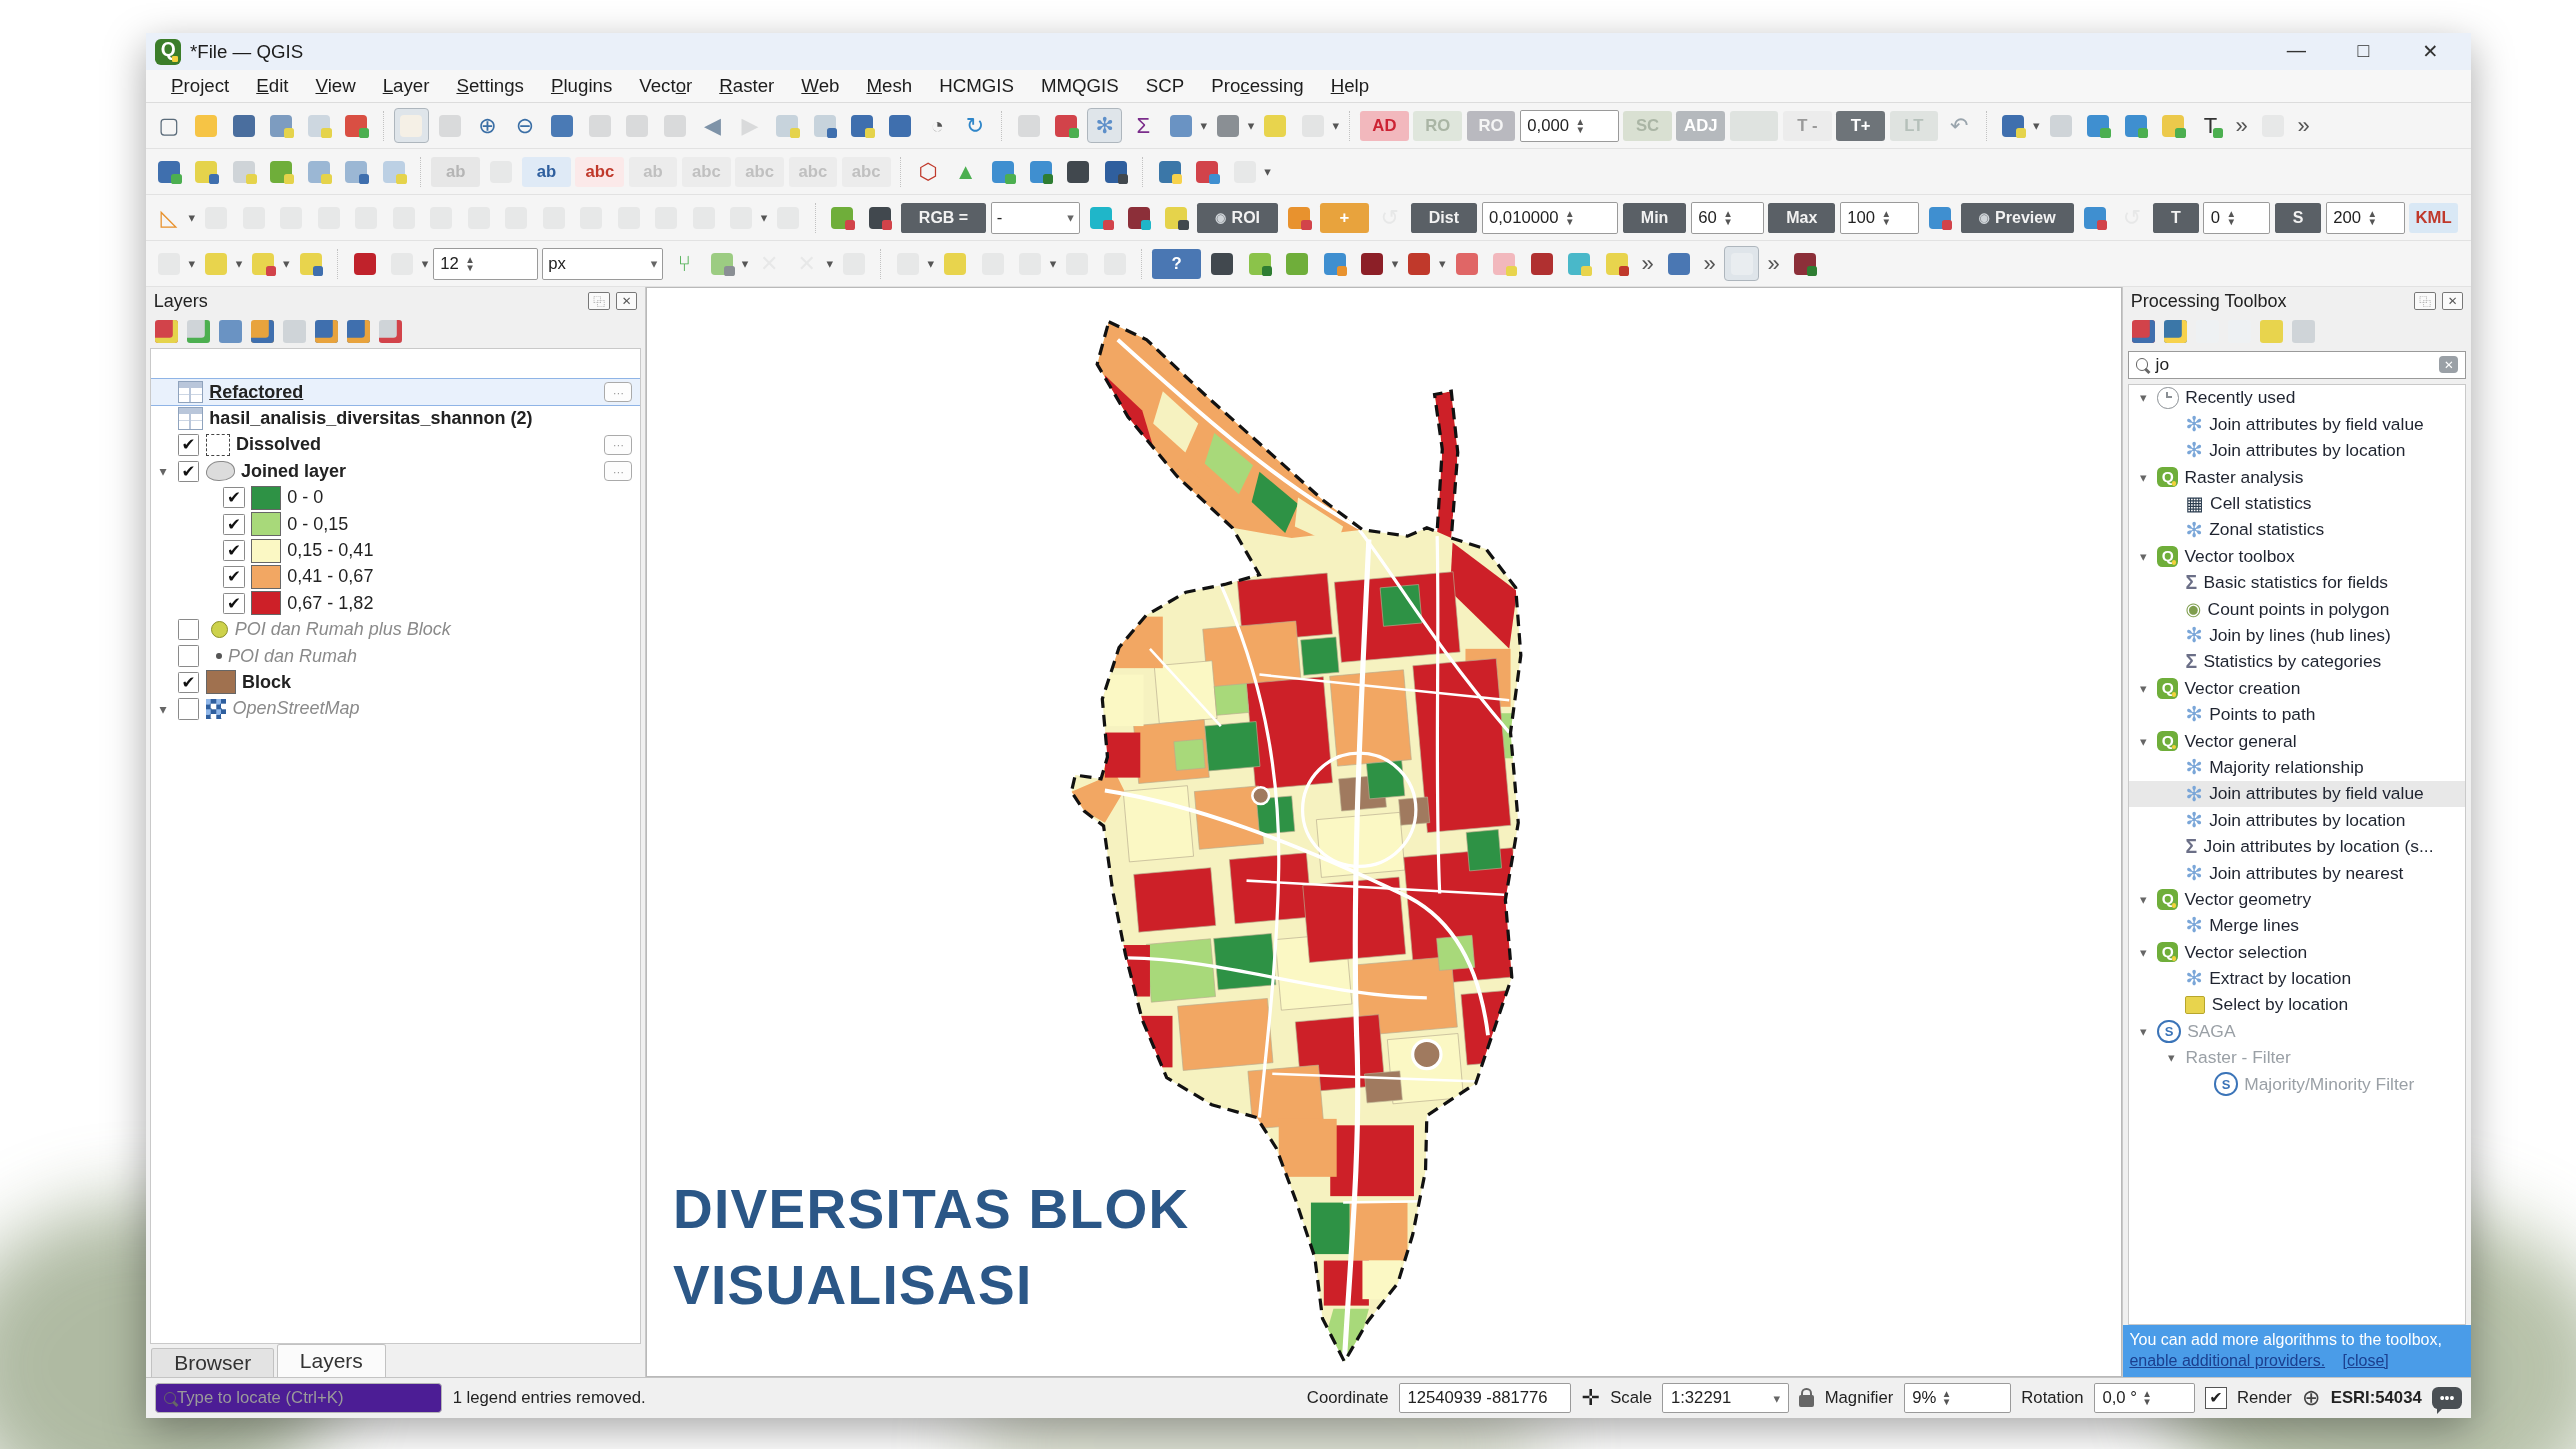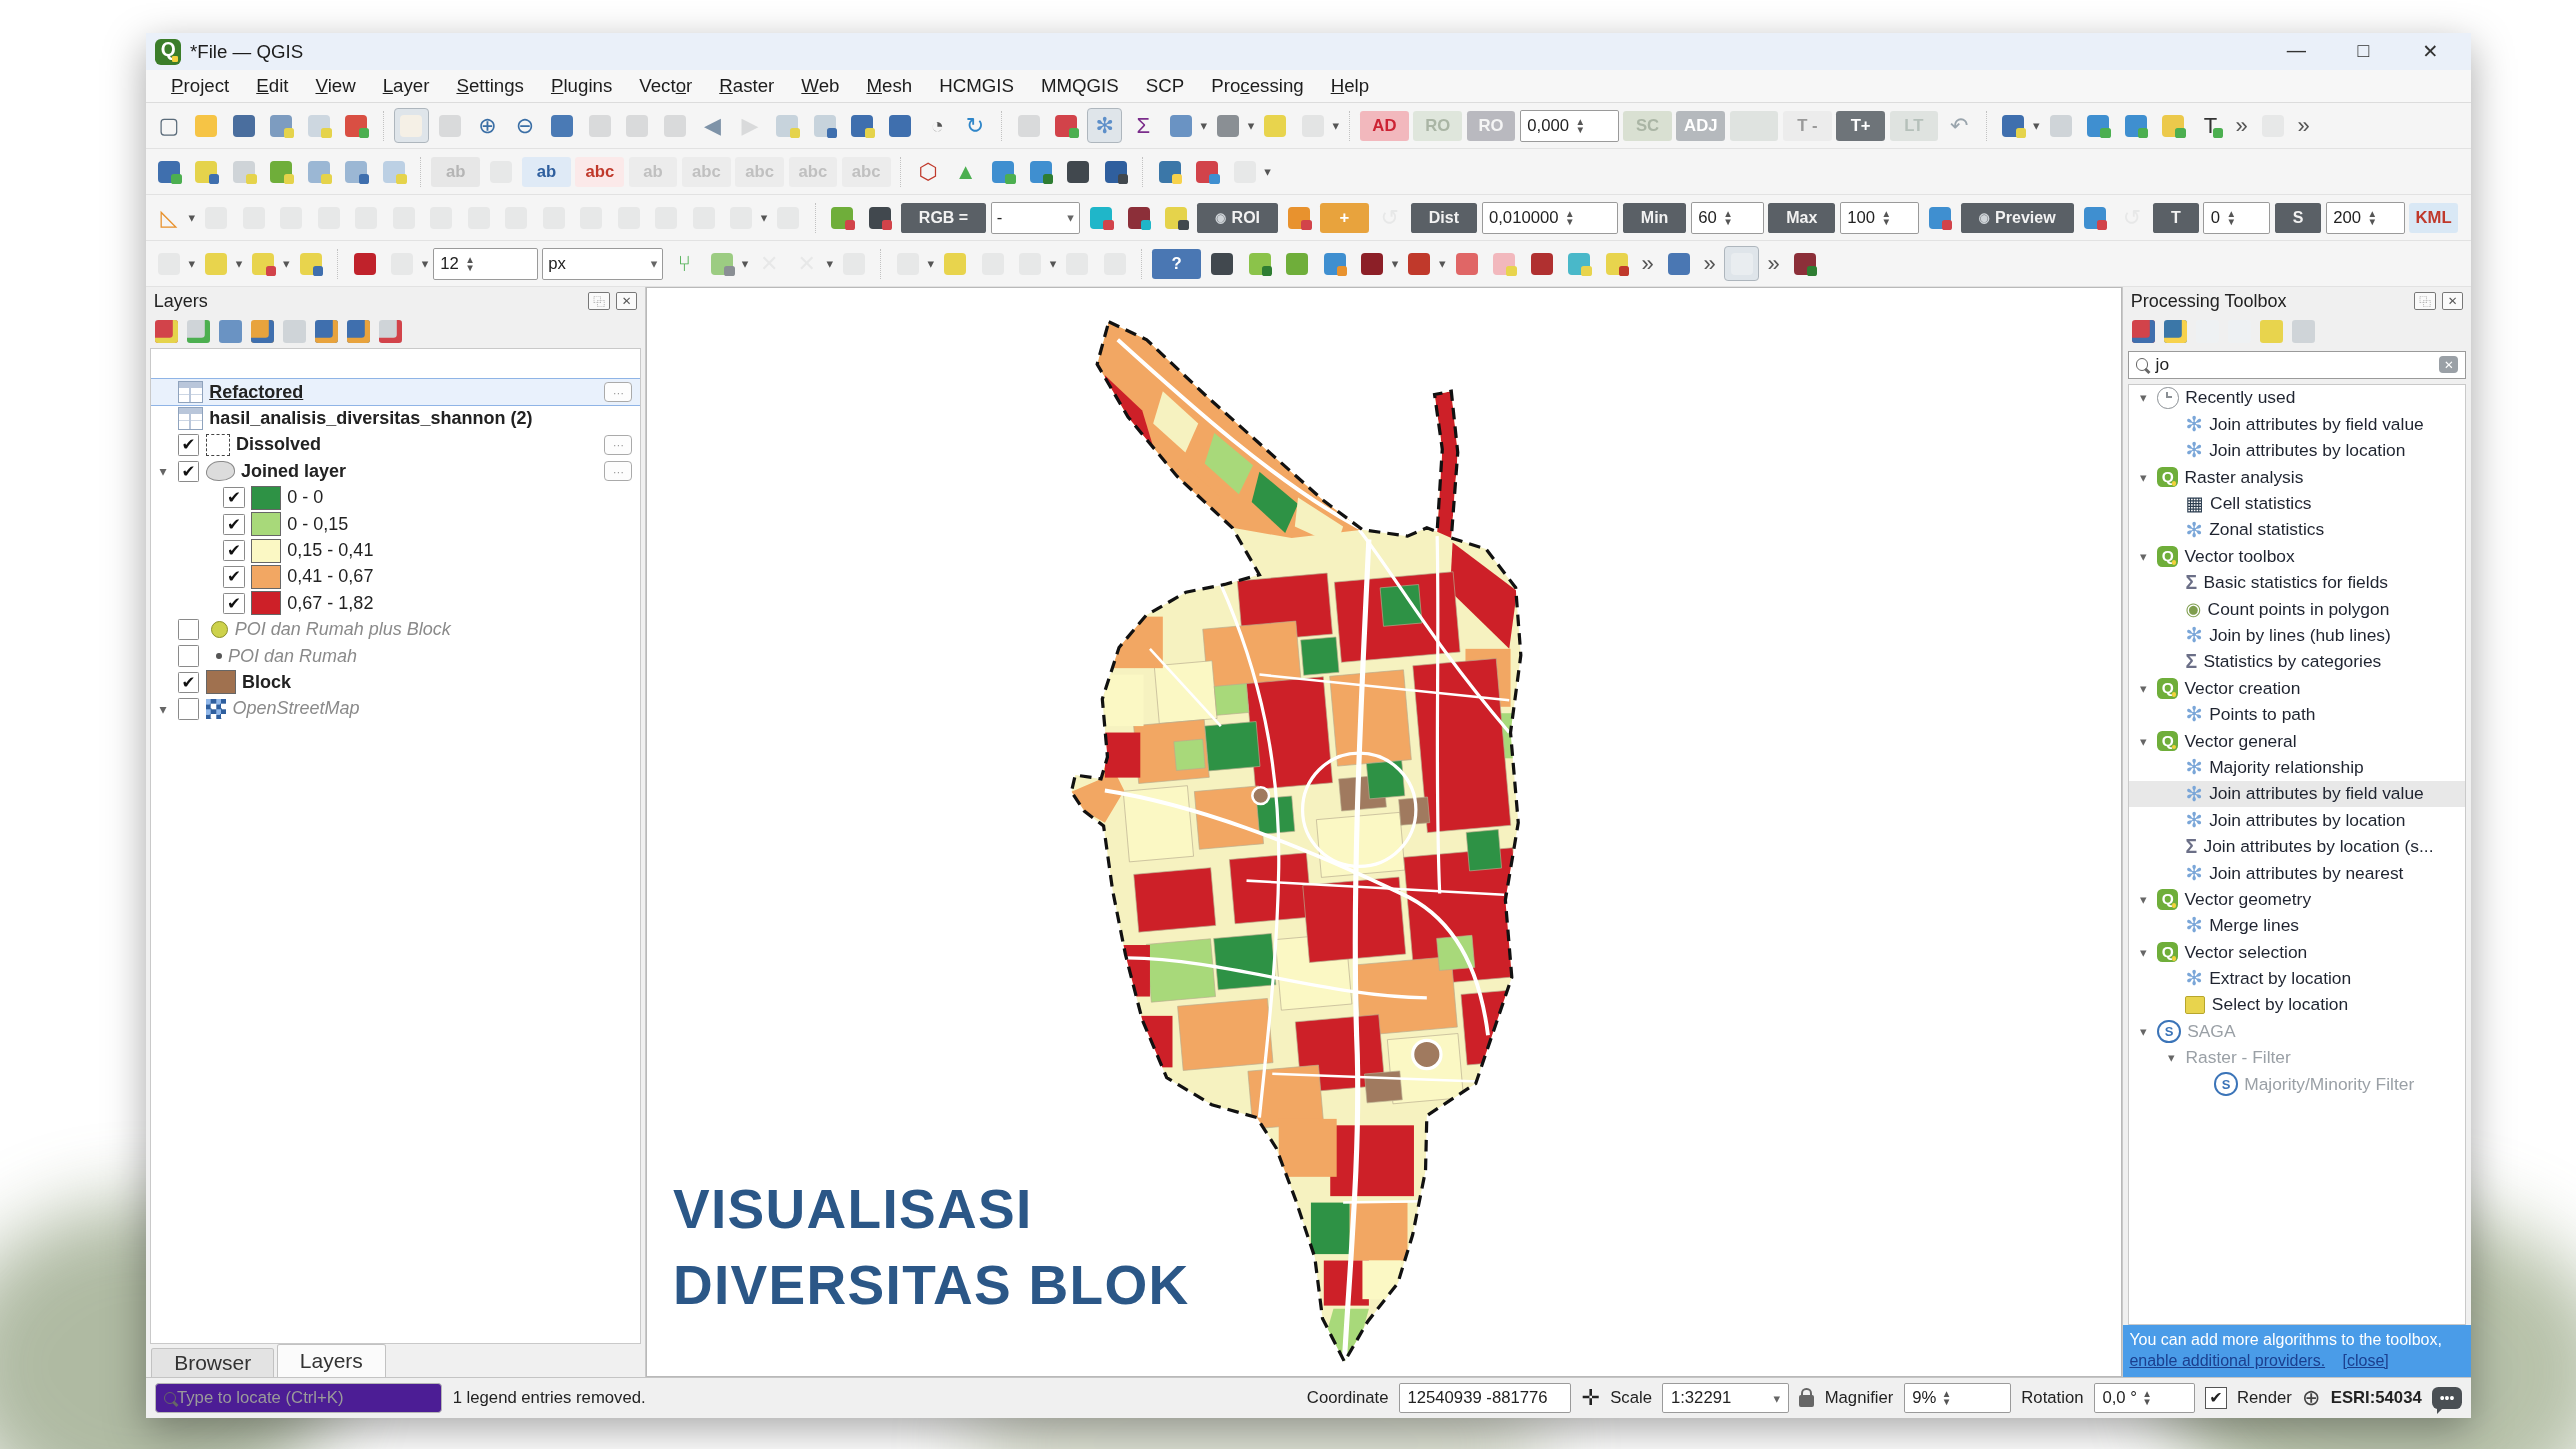--- a/index.html
+++ b/index.html
@@ -858,22 +858,22 @@
             <path d="M430,1380 L560,1378" stroke-width="4"></path>
             <path d="M130,520 L240,640" stroke-width="4"></path>
             <path d="M576,345 C580,520 572,720 580,900" stroke-width="5"></path>
           </g>
           <circle cx="560" cy="1150" r="22" fill="#a07a5f" stroke="#fff" stroke-width="5"></circle>
           <circle cx="302" cy="748" r="13" fill="#a07a5f" stroke="#fff" stroke-width="4"></circle>
         </g>
         <path d="M66,12 L125,40 L215,125 L310,210 L400,290 L460,335 L530,345 L560,332 L576,338 L584,210 L572,125 L598,120 L608,215 L598,348 L652,365 L698,425 L706,530 L690,650 L702,790 L682,910 L692,1030 L658,1130 L636,1195 L560,1245 L558,1330 L538,1430 L515,1505 L468,1565 L432,1627 L398,1560 L386,1465 L356,1375 L326,1295 L296,1248 L226,1228 L156,1186 L118,1096 L92,995 L72,895 L58,795 L28,772 L8,742 L14,716 L54,722 L64,688 L56,598 L82,518 L124,468 L186,432 L246,420 L300,405 L258,332 L172,252 L96,160 L48,78 Z" fill="none" stroke="#111" stroke-width="5" stroke-dasharray="18 11"></path>
       </svg>
       <div class="map-title">
+        <div>DIVERSITAS BLOK</div>
         <div>VISUALISASI</div>
-        <div>DIVERSITAS BLOK</div>
       </div>
     </div>
 
     <div class="panel right">
       <div class="phead">
         <span>Processing Toolbox</span>
         <span class="pbtns">
           <span class="pic">⿻</span>
           <span class="pic">✕</span>
         </span>

